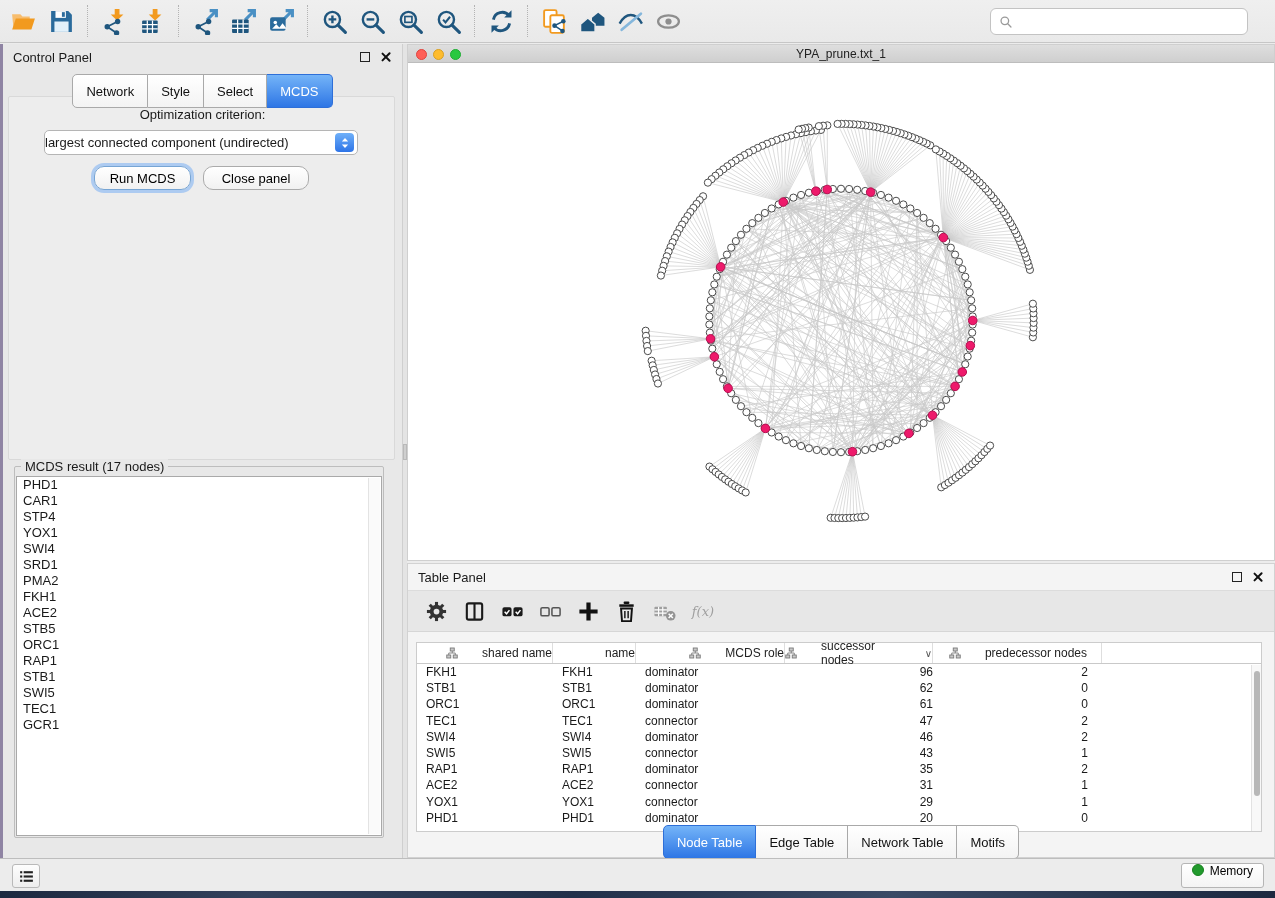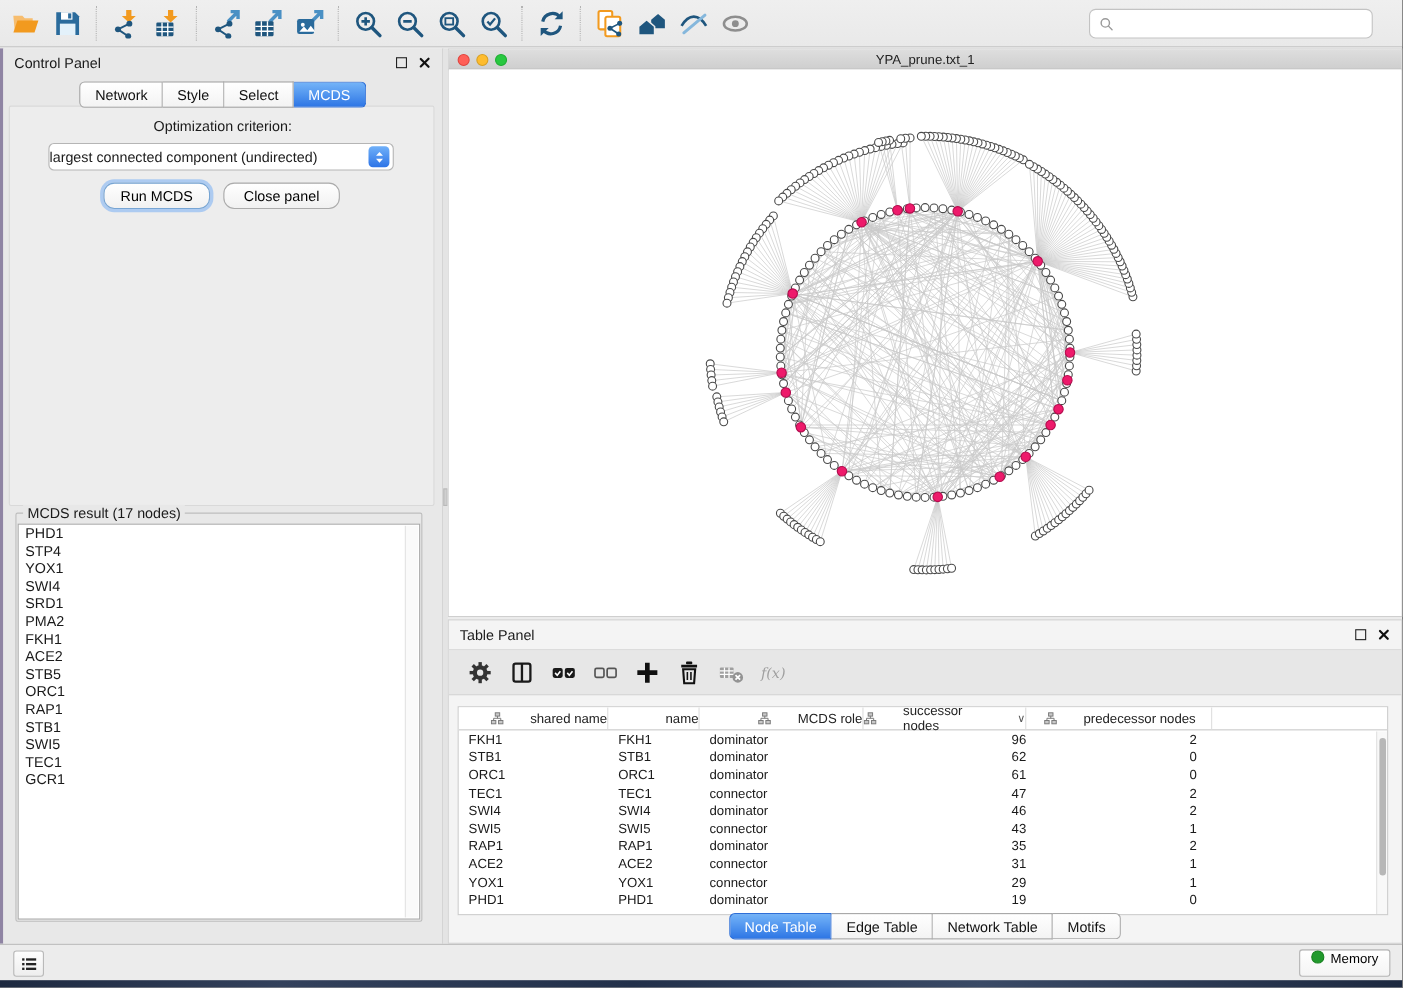--- a/index.html
+++ b/index.html
@@ -35,21 +35,21 @@
     background:#e8e8e8; border-right:1px solid #cfcfcf; }
   .panel-titlebar { height:26px; display:flex; align-items:center; padding:0 10px; }
   .panel-title { font-size:13px; }
   .panel-tb-icons { margin-left:auto; display:flex; gap:10px; align-items:center; }
   .float-ico { width:10px; height:10px; border:1.5px solid #222; display:inline-block; cursor:pointer; }
   .close-ico { width:12px; height:12px; position:relative; cursor:pointer; }
   .close-ico:before, .close-ico:after { content:""; position:absolute; left:5px; top:0;
     width:2.4px; height:12px; background:#111; border-radius:1px; }
   .close-ico:before { transform:rotate(45deg);} .close-ico:after { transform:rotate(-45deg);}
   .cp-tabs { position:absolute; left:0; right:0; top:30px; display:flex; justify-content:center; z-index:3; }
-  .tab-btn { font-size:13px; height:24px; padding:0 13px; background:linear-gradient(#ffffff,#f3f3f3);
+  .tab-btn { font-size:13px; height:34px; padding:0 13px; background:linear-gradient(#ffffff,#f3f3f3);
     border:1px solid #a9a9a9; border-left-width:0; display:flex; align-items:center; cursor:pointer; color:#111; }
   .tab-btn:first-child { border-left-width:1px; border-radius:5px 0 0 5px; }
   .tab-btn:last-child { border-radius:0 5px 5px 0; }
   .tab-btn.selected { background:linear-gradient(#74b4f8,#2e76e5); border-color:#2e6fd8; color:#fff; }
   .cp-inner { position:absolute; left:5px; right:7px; top:52px; height:364px;
     background:#ededed; border:1px solid #d9d9d9; border-radius:2px; }
   .opt-label { position:absolute; left:0; right:0; top:63px; text-align:center; font-size:13px; }
   .dropdown { position:absolute; left:41px; top:86px; width:314px; height:25px; background:#fff;
     border:1px solid #b5b5b5; border-radius:5px; display:flex; align-items:center; cursor:pointer; }
   .dropdown-value { flex:1; font-size:13px; white-space:nowrap; }
@@ -340,20 +340,21 @@
     </div>
     <div class="cp-buttons">
       <button class="cp-btn run-btn">Run MCDS</button>
       <button class="cp-btn closep-btn">Close panel</button>
     </div>
     <div class="group-box">
       <span class="group-legend">MCDS result (17 nodes)</span>
       <div class="mcds-list" id="mcds-list">
         <div class="mcds-scroll"></div>
       <div class="li-item">PHD1</div>
+          <div class="li-item">CAR1</div>
           <div class="li-item">STP4</div>
           <div class="li-item">YOX1</div>
           <div class="li-item">SWI4</div>
           <div class="li-item">SRD1</div>
           <div class="li-item">PMA2</div>
           <div class="li-item">FKH1</div>
           <div class="li-item">ACE2</div>
           <div class="li-item">STB5</div>
           <div class="li-item">ORC1</div>
           <div class="li-item">RAP1</div>
@@ -1349,21 +1350,21 @@
             <div class="td l c0">YOX1</div>
             <div class="td l c1">YOX1</div>
             <div class="td l c2">connector</div>
             <div class="td r c3">29</div>
             <div class="td r c4">1</div>
           </div>
           <div class="tr">
             <div class="td l c0">PHD1</div>
             <div class="td l c1">PHD1</div>
             <div class="td l c2">dominator</div>
-            <div class="td r c3">19</div>
+            <div class="td r c3">20</div>
             <div class="td r c4">0</div>
           </div>
         </div>
       <div class="tbl-scroll">
         <div class="tbl-thumb"></div>
       </div>
     </div>
     <div class="tp-tabs" id="tbl-tabs">
         <div class="tab-btn selected">Node Table</div>
         <div class="tab-btn">Edge Table</div>

